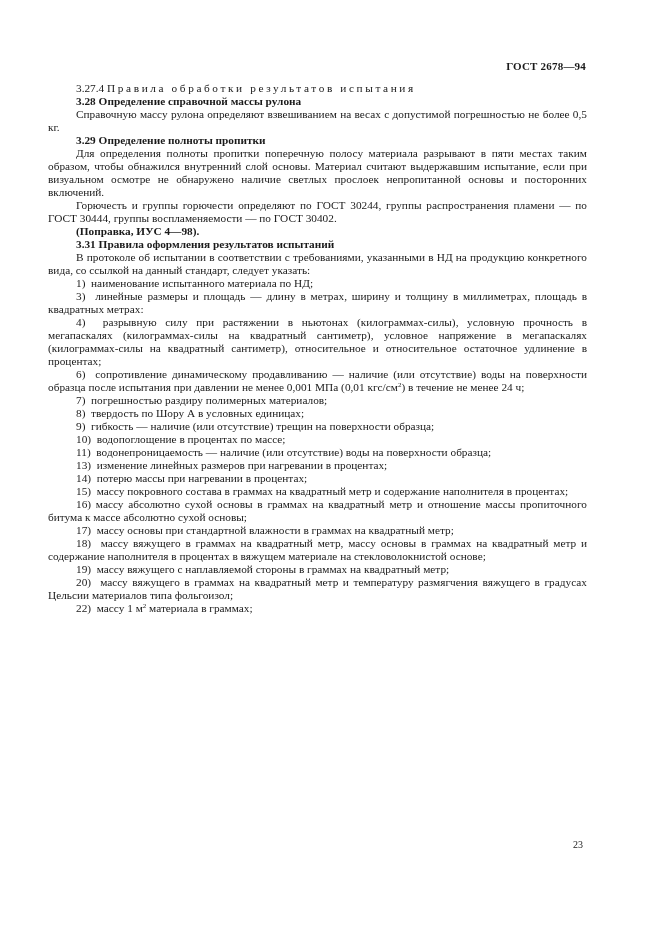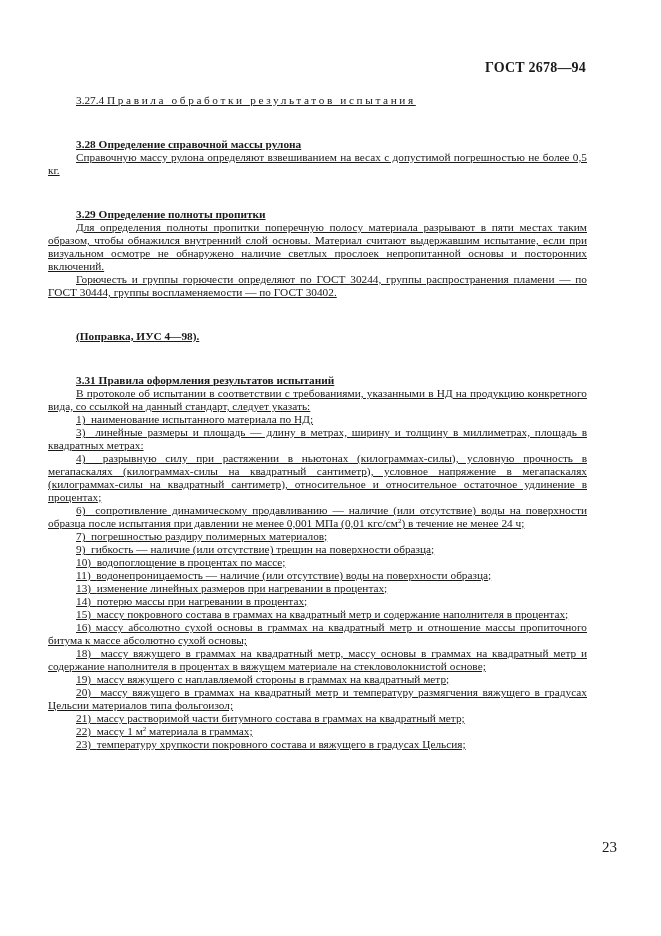--- a/index.html
+++ b/index.html
@@ -4,33 +4,33 @@
 <style>
   html, body { margin: 0; padding: 0; background: #ffffff; }
   body { width: 661px; height: 936px; position: relative; overflow: hidden; }
   .page {
     position: absolute; left: 0; top: 0; width: 661px; height: 936px;
     font-family: "Liberation Serif", "DejaVu Serif", serif;
     color: #1a1a1a;
   }
   .header {
     position: absolute; top: 60px; right: 75px;
-    font-weight: bold; font-size: 14px; letter-spacing: 0.2px;
+    font-weight: bold; font-size: 11px; letter-spacing: 0.2px;
   }
   .content {
-    position: absolute; left: 48px; top: 94px; width: 539px;
-    font-size: 11.3px; line-height: 13px; text-decoration: underline;
+    position: absolute; left: 48px; top: 82px; width: 539px;
+    font-size: 11.3px; line-height: 13px;
   }
   .p { margin: 0; text-indent: 28px; text-align: justify; text-align-last: left; }
-  .p.bold { font-weight: bold; margin-top: 31px; }
+  .p.bold { font-weight: bold; }
   .spaced { letter-spacing: 2.6px; }
   sup { font-size: 7px; line-height: 0; vertical-align: 4px; }
   .pagenum {
-    position: absolute; top: 839px; left: 602px;
-    font-size: 15px;
+    position: absolute; top: 839px; left: 573px;
+    font-size: 10px;
   }
 </style>
 </head>
 <body>
 
 <div class="page">
   <div class="header">ГОСТ 2678—94</div>
 
   <div class="content">
 
@@ -47,30 +47,30 @@
 
     <p class="p bold">3.31  Правила оформления результатов испытаний</p>
     <p class="p">В протоколе об испытании в соответствии с требованиями, указанными в НД на продукцию конкретного вида, со ссылкой на данный стандарт, следует указать:</p>
 
     <div>
       <p class="p"><span>1)</span>&nbsp;&nbsp;<span>наименование испытанного материала по НД;</span></p>
       <p class="p"><span>3)</span>&nbsp;&nbsp;<span>линейные размеры и площадь — длину в метрах, ширину и толщину в миллиметрах, площадь в квадратных метрах:</span></p>
       <p class="p"><span>4)</span>&nbsp;&nbsp;<span>разрывную силу при растяжении в ньютонах (килограммах-силы), условную прочность в мегапаскалях (килограммах-силы на квадратный сантиметр), условное напряжение в мегапаскалях (килограммах-силы на квадратный сантиметр), относительное и относительное остаточное удлинение в процентах;</span></p>
       <p class="p"><span>6)</span>&nbsp;&nbsp;<span>сопротивление динамическому продавливанию — наличие (или отсутствие) воды на поверхности образца после испытания при давлении не менее 0,001 МПа (0,01 кгс/см</span><sup>2</sup><span>) в течение не менее 24 ч;</span></p>
       <p class="p"><span>7)</span>&nbsp;&nbsp;<span>погрешностью раздиру полимерных материалов;</span></p>
+      <p class="p"><span>8)</span>&nbsp;&nbsp;<span>твердость по Шору А в условных единицах;</span></p>
       <p class="p"><span>9)</span>&nbsp;&nbsp;<span>гибкость — наличие (или отсутствие) трещин на поверхности образца;</span></p>
       <p class="p"><span>10)</span>&nbsp;&nbsp;<span>водопоглощение в процентах по массе;</span></p>
       <p class="p"><span>11)</span>&nbsp;&nbsp;<span>водонепроницаемость — наличие (или отсутствие) воды на поверхности образца;</span></p>
       <p class="p"><span>13)</span>&nbsp;&nbsp;<span>изменение линейных размеров при нагревании в процентах;</span></p>
       <p class="p"><span>14)</span>&nbsp;&nbsp;<span>потерю массы при нагревании в процентах;</span></p>
       <p class="p"><span>15)</span>&nbsp;&nbsp;<span>массу покровного состава в граммах на квадратный метр и содержание наполнителя в процентах;</span></p>
       <p class="p"><span>16)</span>&nbsp;<span>массу абсолютно сухой основы в граммах на квадратный метр и отношение массы пропиточного битума к массе абсолютно сухой основы;</span></p>
+      <p class="p"><span>17)</span>&nbsp;&nbsp;<span>массу основы при стандартной влажности в граммах на квадратный метр;</span></p>
       <p class="p"><span>18)</span>&nbsp;&nbsp;<span>массу вяжущего в граммах на квадратный метр, массу основы в граммах на квадратный метр и содержание наполнителя в процентах в вяжущем материале на стекловолокнистой основе;</span></p>
       <p class="p"><span>19)</span>&nbsp;&nbsp;<span>массу вяжущего с наплавляемой стороны в граммах на квадратный метр;</span></p>
       <p class="p"><span>20)</span>&nbsp;&nbsp;<span>массу вяжущего в граммах на квадратный метр и температуру размягчения вяжущего в градусах Цельсии материалов типа фольгоизол;</span></p>
-      <p class="p"><span>21)</span>&nbsp;&nbsp;<span>массу растворимой части битумного состава в граммах на квадратный метр;</span></p>
       <p class="p"><span>22)</span>&nbsp;&nbsp;<span>массу 1 м</span><sup>2</sup><span> материала в граммах;</span></p>
-      <p class="p"><span>23)</span>&nbsp;&nbsp;<span>температуру хрупкости покровного состава и вяжущего в градусах Цельсия;</span></p>
     </div>
   </div>
 
   <div class="pagenum">23</div>
 </div>
 
 </body></html>

